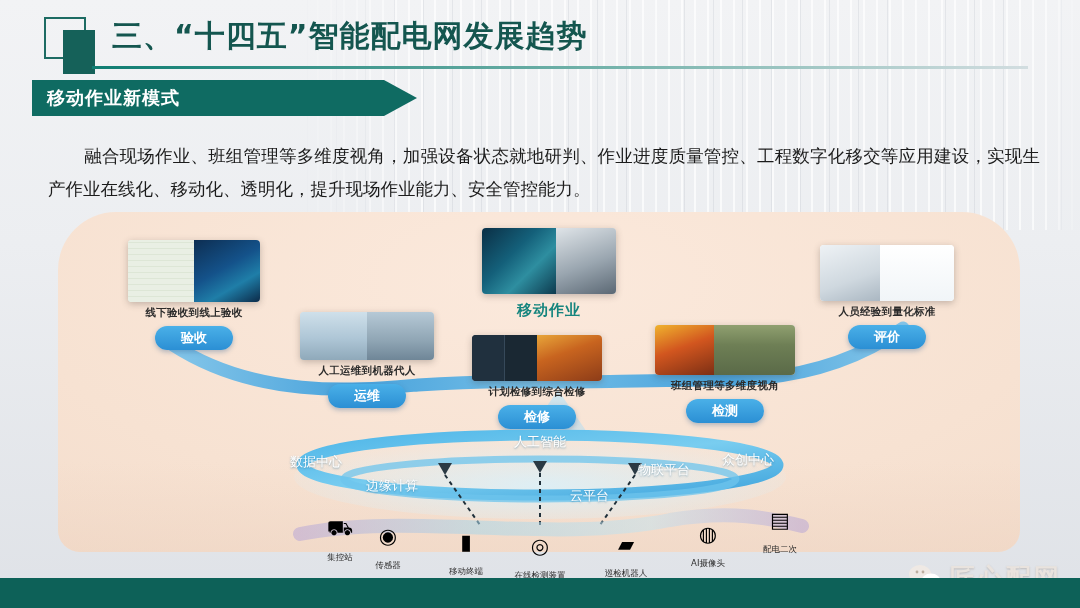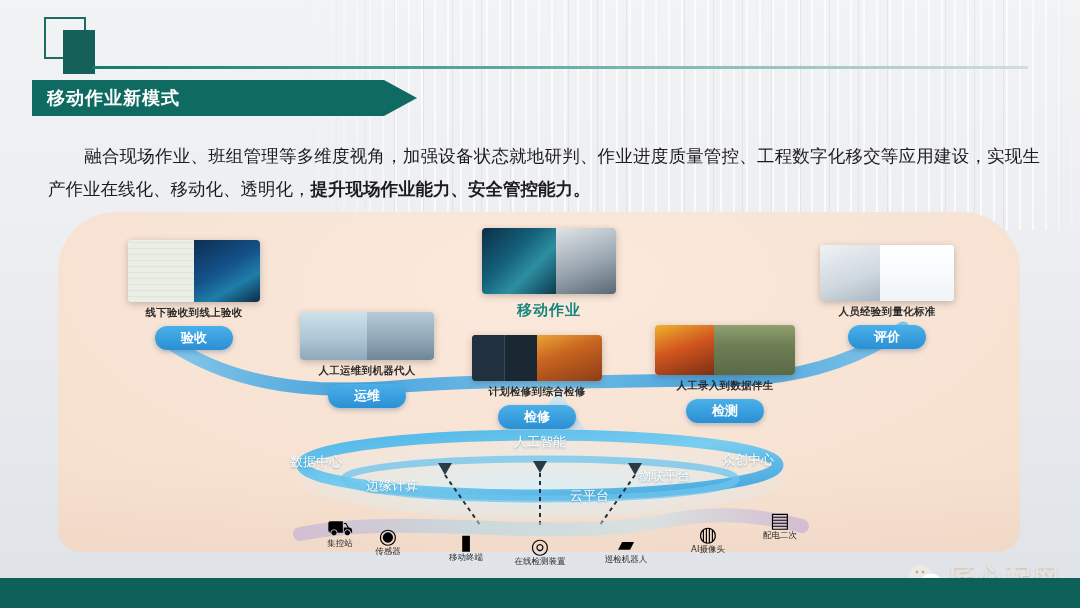--- a/index.html
+++ b/index.html
@@ -58,21 +58,21 @@
     font-family: "DejaVu Sans", "Liberation Sans", sans-serif;
   }
 
   
   .para {
     position: absolute; left: 48px; top: 140px; width: 992px;
     font-size: 17.5px; line-height: 33px; color: #1c1c1c; text-align: justify;
     font-family: "DejaVu Sans", "Liberation Sans", sans-serif;
   }
   .para .indent { display: inline-block; width: 36px; }
-  .para b { font-weight: bold; margin-top: 12px; }
+  .para b { font-weight: normal; margin-top: 12px; }
 
   
   .illus {
     position: absolute; left: 58px; top: 212px; width: 962px; height: 340px;
     background: radial-gradient(120% 150% at 50% 20%, #fbe9dc 0%, #f7e2d2 45%, #f0d8c6 100%);
     border-radius: 58px 58px 22px 22px;
   }
   .illus-fade {
     position: absolute; left: 0; bottom: 0; width: 100%; height: 90px;
     background: linear-gradient(180deg, rgba(240,216,198,0) 0%, rgba(236,210,192,.45) 100%);
@@ -137,21 +137,21 @@
   }
 
   
   .devices { position: absolute; left: 300px; top: 500px; width: 500px; height: 70px; }
   .device { position: absolute; text-align: center; width: 80px; }
   .device-glyph {
     height: 30px; display: flex; align-items: flex-end; justify-content: center;
     font-size: 21px; line-height: 1;
   }
   .device-label {
-    font-size: 8.5px; color: #2c2c2c; white-space: nowrap; margin-top: 0;
+    font-size: 8.5px; color: #2c2c2c; white-space: nowrap; margin-top: 14px;
     font-family: "DejaVu Sans", "Liberation Sans", sans-serif;
   }
 
   
   .footer-mark {
     position: absolute; right: 18px; bottom: 14px;
     display: flex; align-items: center; gap: 8px;
   }
   .wechat-icon { width: 34px; height: 30px; position: relative; }
   .footer-text {
@@ -165,20 +165,21 @@
   }
 </style>
 </head>
 <body>
 
 <div class="bg-texture"></div>
 
 <div class="header">
   <div class="logo-sq-outline"></div>
   <div class="logo-sq-solid"></div>
+  <div class="title-main">三、“十四五”智能配电网发展趋势</div>
   <div class="title-rule"></div>
 </div>
 
 <div class="banner">
   <span class="banner-label">移动作业新模式</span>
 </div>
 
 <div class="para">
   <span class="indent"></span><span>融合现场作业、班组管理等多维度视角，加强设备状态就地研判、作业进度质量管控、工程数字化移交等应用建设，实现生产作业在线化、移动化、透明化，</span><b>提升现场作业能力、安全管控能力。</b>
 </div>
@@ -231,21 +232,21 @@
   </div>
   <div class="node-caption">计划检修到综合检修</div>
   <div class="pill">检修</div>
 </div>
 
 <div class="node" style="left:655px; top:325px; width:140px;">
   <div class="thumb" style="width:140px; height:50px;">
     <div class="half art-crane" style="flex:.42"></div>
     <div class="half art-road" style="flex:.58"></div>
   </div>
-  <div class="node-caption">人工录入到数据伴生</div>
+  <div class="node-caption">班组管理等多维度视角</div>
   <div class="pill">检测</div>
 </div>
 
 <div class="node" style="left:820px; top:245px; width:134px;">
   <div class="thumb" style="width:134px; height:56px; background:#fff;">
     <div class="half art-device" style="flex:.45"></div>
     <div class="half art-table" style="flex:.55"></div>
   </div>
   <div class="node-caption">人员经验到量化标准</div>
   <div class="pill">评价</div>
@@ -279,21 +280,21 @@
     <path d="M 250 58 L 250 112" stroke="#20303a" stroke-width="2" stroke-dasharray="4 4" fill="none"></path>
     <path d="M 345 60 L 310 110" stroke="#20303a" stroke-width="2" stroke-dasharray="4 4" fill="none"></path>
     <polygon points="148,48 162,48 155,60" fill="#2b3a44"></polygon>
     <polygon points="243,46 257,46 250,58" fill="#2b3a44"></polygon>
     <polygon points="338,48 352,48 345,60" fill="#2b3a44"></polygon>
   </svg>
   <span class="ring-label" style="left:0; top:38px;">数据中心</span>
   <span class="ring-label" style="left:76px; top:62px;">边缘计算</span>
   <span class="ring-label" style="left:224px; top:18px;">人工智能</span>
   <span class="ring-label" style="left:232px; top:72px;margin-left:48px;">云平台</span>
-  <span class="ring-label" style="left:348px; top:52px;">物联平台</span>
+  <span class="ring-label" style="left:348px; top:46px;">物联平台</span>
   <span class="ring-label" style="left:432px; top:36px;">众创中心</span>
 </div>
 
 <div class="devices">
   <svg style="position:absolute; left:-10px; top:4px;" width="520" height="46" viewBox="0 0 520 46">
     <defs>
       <linearGradient id="flowg" x1="0" y1="0" x2="1" y2="0">
         <stop offset="0%" stop-color="#b9a7d6" stop-opacity=".55"></stop>
         <stop offset="35%" stop-color="#a9d6e8" stop-opacity=".55"></stop>
         <stop offset="70%" stop-color="#c6e3ee" stop-opacity=".55"></stop>

